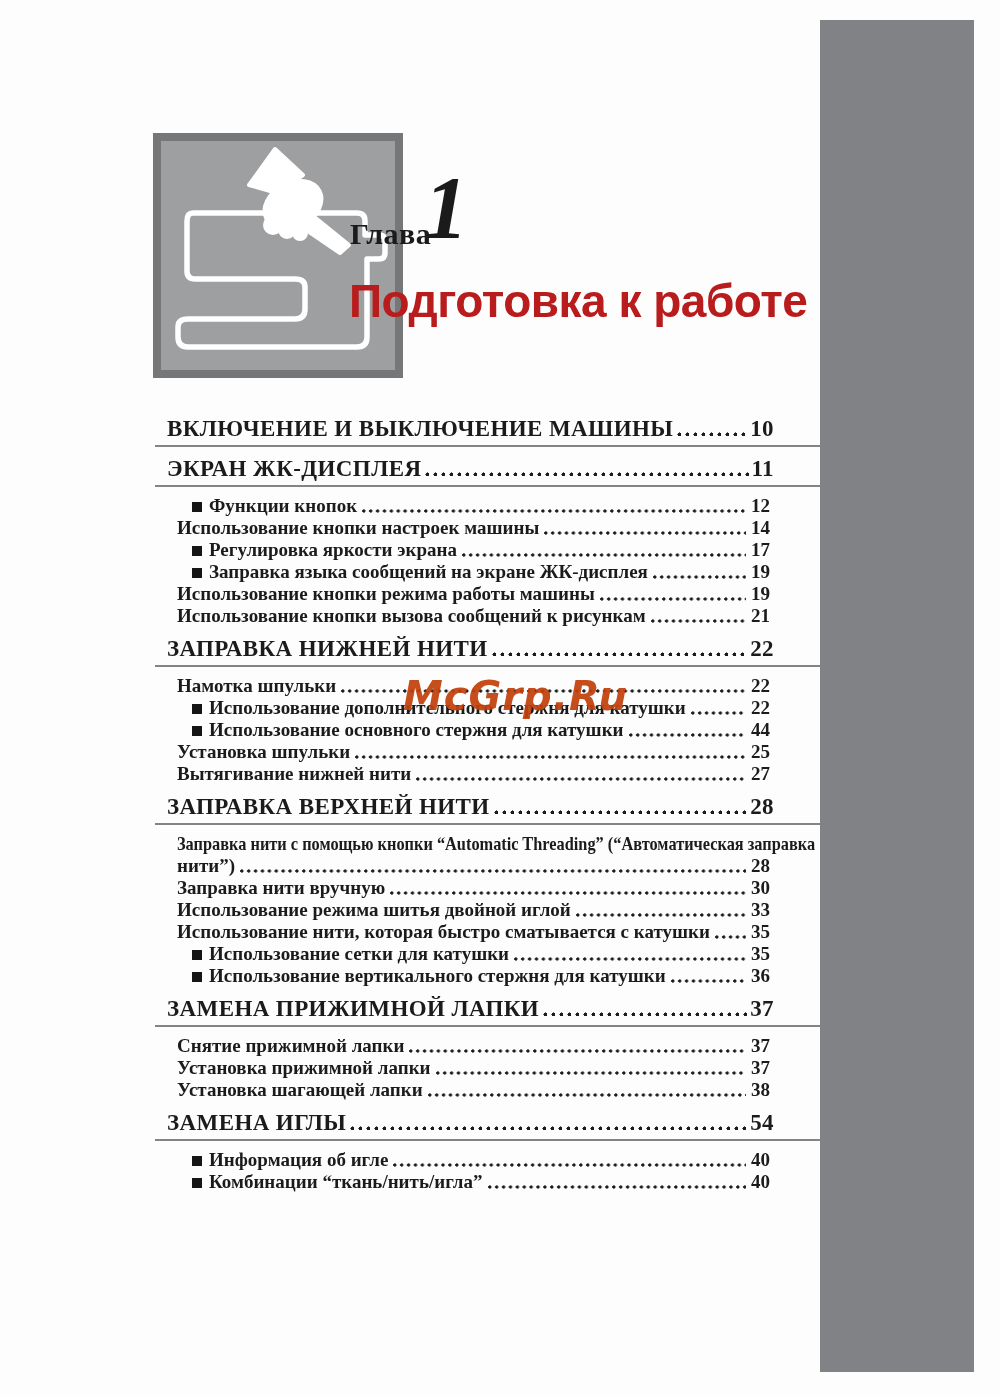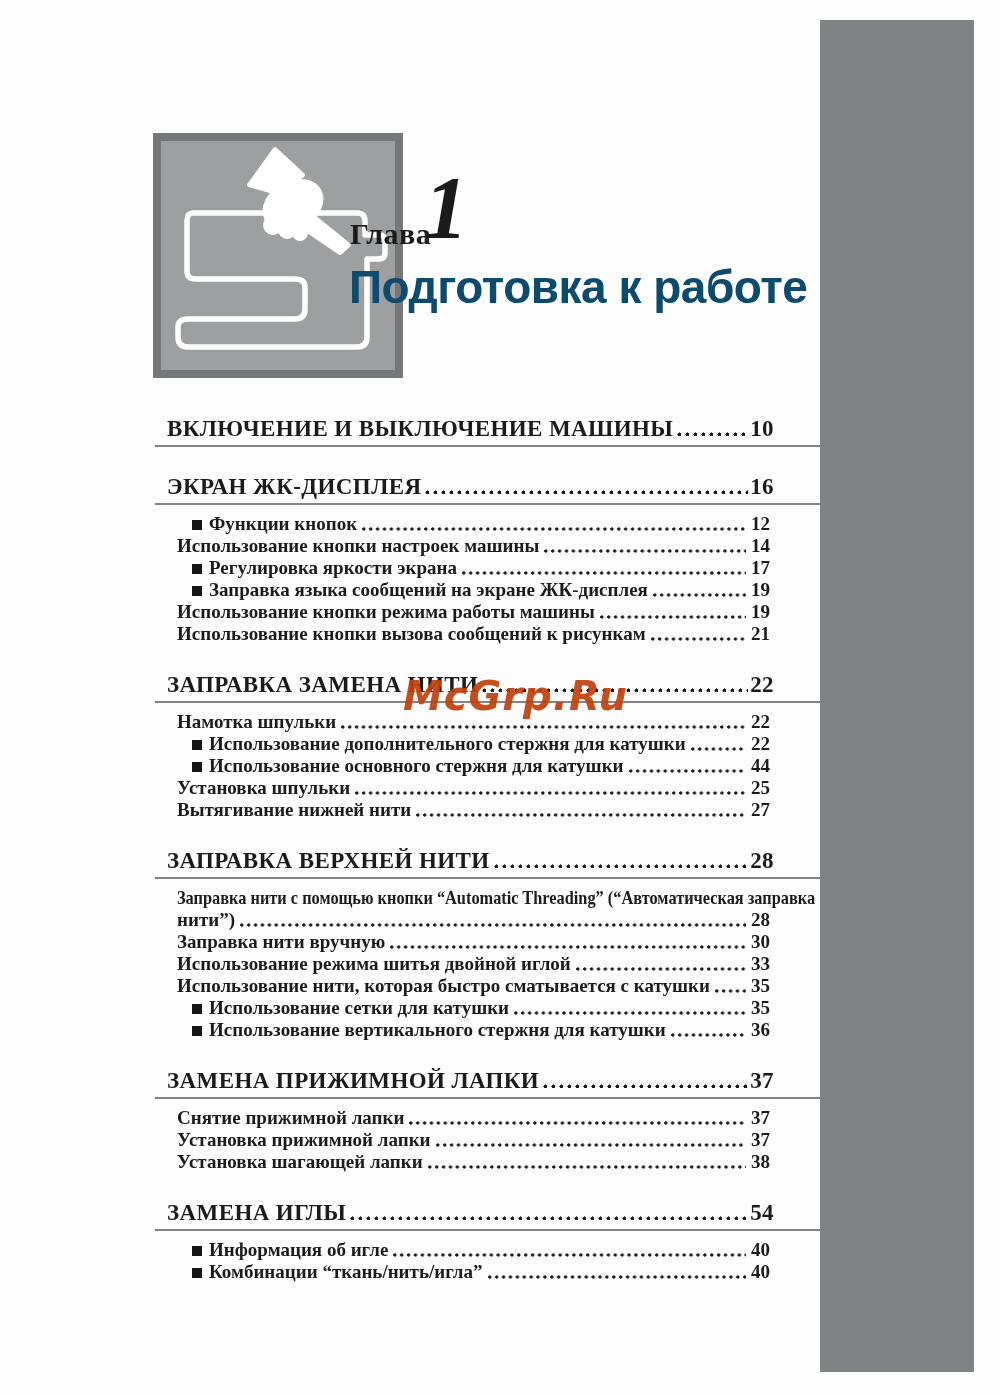--- a/index.html
+++ b/index.html
@@ -19,31 +19,31 @@
   .chapter-icon svg { display:block; width:100%; height:100%; }
   .glava {
     position:absolute; left:350px; top:219px;
     font:bold 30px/1 "Liberation Serif", serif; letter-spacing:0.5px;
   }
   .chnum {
     position:absolute; left:424px; top:164px;
     font:bold italic 88px/1 "Liberation Serif", serif;
   }
   .chtitle {
-    position:absolute; left:349px; top:264px; white-space:nowrap;
+    position:absolute; left:349px; top:278px; white-space:nowrap;
     font:bold 46px/1 "Liberation Sans", sans-serif; letter-spacing:-0.5px;
-    color:#0c4a6e;
+    color:#b91c1c;
   }
   .watermark {
     position:absolute; left:403px; top:676px; z-index:5;
     font:italic 600 40px/1 "DejaVu Sans", sans-serif;
     letter-spacing:1px; opacity:.93;
   }
   .toc { position:absolute; left:155px; top:405px; width:665px; padding-top:8px; }
-  .toc-section { margin-bottom:24px; }
+  .toc-section { margin-bottom:6px; }
   .sec-head {
     display:flex; align-items:baseline;
     font:bold 23px/32px "Liberation Serif", serif; letter-spacing:0.4px;
     padding:0 46px 0 12px;
     border-bottom:2px solid #848484;
   }
   .dots { flex:1 1 auto; align-self:stretch; position:relative; margin:0 2px 0 4px; }
   .dots::after {
     content:""; position:absolute; left:0; right:0; bottom:8px; height:5px;
     background-image:radial-gradient(circle at 2.4px 2.4px, #1b1b1b 1.8px, transparent 2.1px);
@@ -100,21 +100,21 @@
       <div class="sec-head">
         <span class="sec-title">ВКЛЮЧЕНИЕ И ВЫКЛЮЧЕНИЕ МАШИНЫ</span>
         <span class="dots"></span>
         <span class="pagenum">10</span>
       </div>
     </div>
     <div class="toc-section">
       <div class="sec-head">
         <span class="sec-title">ЭКРАН ЖК-ДИСПЛЕЯ</span>
         <span class="dots"></span>
-        <span class="pagenum">16</span>
+        <span class="pagenum">11</span>
       </div>
       <div class="items">
         <div class="item lvl2">
           <span class="bullet"></span>
           <span class="label">Функции кнопок</span>
           <span class="dots"></span>
           <span class="pagenum">12</span>
         </div>
         <div class="item lvl1">
           <span class="label">Использование кнопки настроек машины</span>
@@ -140,21 +140,21 @@
         </div>
         <div class="item lvl1">
           <span class="label">Использование кнопки вызова сообщений к рисункам</span>
           <span class="dots"></span>
           <span class="pagenum">21</span>
         </div>
       </div>
     </div>
     <div class="toc-section">
       <div class="sec-head">
-        <span class="sec-title">ЗАПРАВКА ЗАМЕНА НИТИ</span>
+        <span class="sec-title">ЗАПРАВКА НИЖНЕЙ НИТИ</span>
         <span class="dots"></span>
         <span class="pagenum">22</span>
       </div>
       <div class="items">
         <div class="item lvl1">
           <span class="label">Намотка шпульки</span>
           <span class="dots"></span>
           <span class="pagenum">22</span>
         </div>
         <div class="item lvl2">

